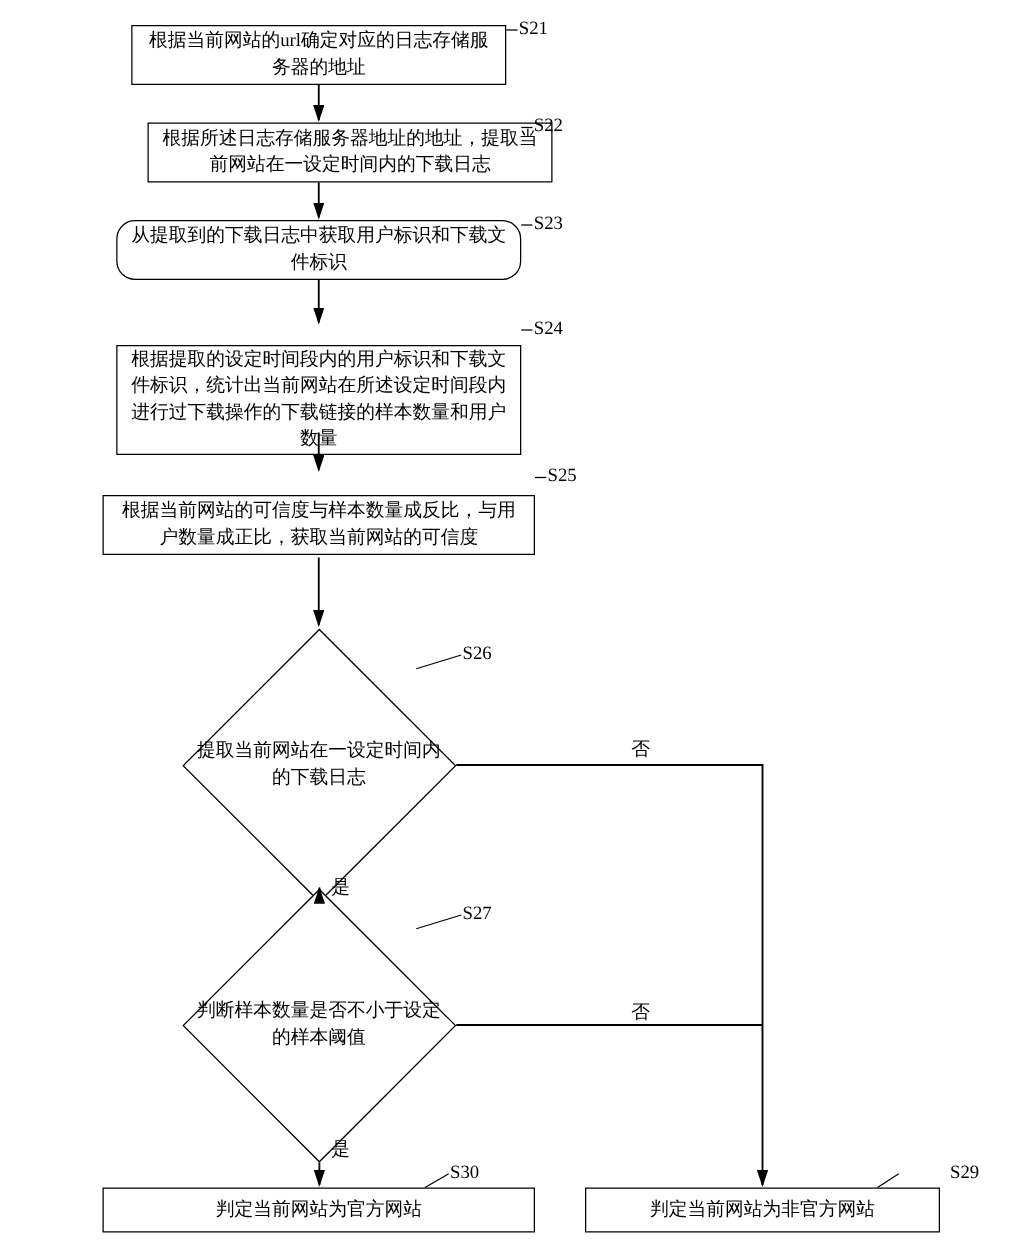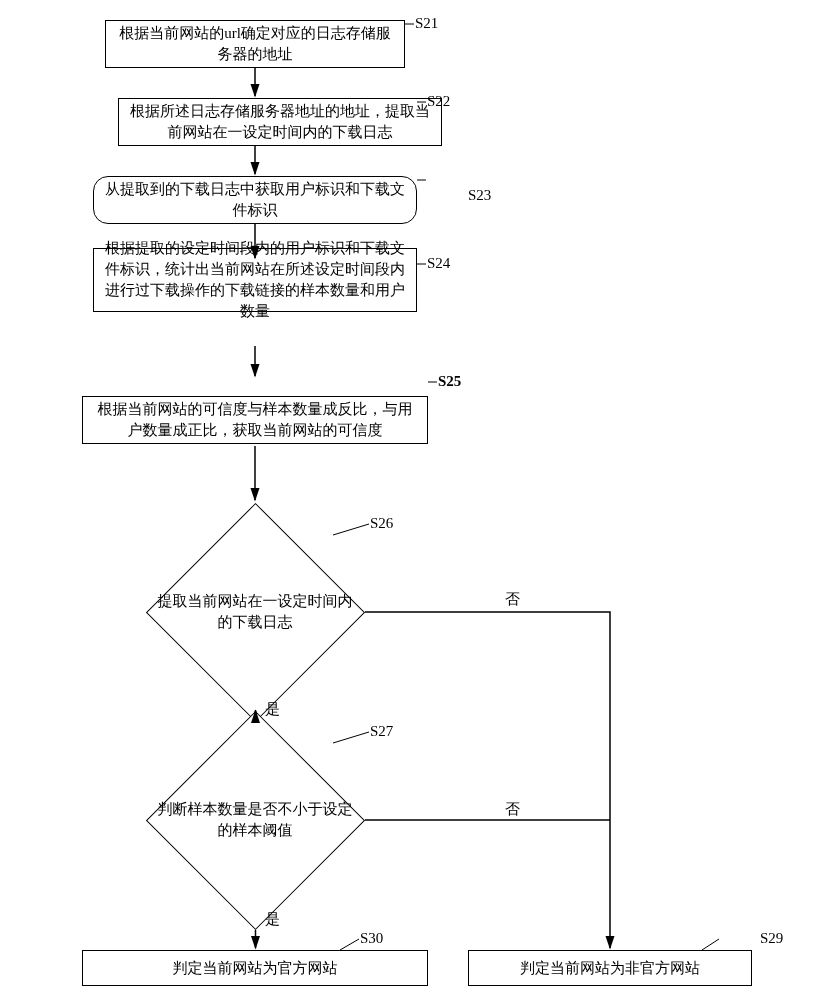--- a/index.html
+++ b/index.html
@@ -64,31 +64,31 @@
 <div class="label" style="left:415px; top:15px;">S21</div>
 
 <div class="box" style="left:93px; top:98px; width:324px; height:48px;margin-left:25px;">
   <span>根据所述日志存储服务器地址的地址，提取当前网站在一设定时间内的下载日志</span>
 </div>
 <div class="label" style="left:427px; top:93px;">S22</div>
 
 <div class="box" style="left:93px; top:176px; width:324px; height:48px;border-radius:15px;">
   <span>从提取到的下载日志中获取用户标识和下载文件标识</span>
 </div>
-<div class="label" style="left:427px; top:187px;margin-left:41px;">S23</div>
+<div class="label" style="left:427px; top:171px;">S23</div>
 
-<div class="box" style="left:93px; top:248px; width:324px; height:64px;">
+<div class="box" style="left:93px; top:276px; width:324px; height:88px;">
   <span>根据提取的设定时间段内的用户标识和下载文件标识，统计出当前网站在所述设定时间段内进行过下载操作的下载链接的样本数量和用户数量</span>
 </div>
 <div class="label" style="left:427px; top:255px;">S24</div>
 
 <div class="box" style="left:82px; top:396px; width:346px; height:48px;">
   <span>根据当前网站的可信度与样本数量成反比，与用户数量成正比，获取当前网站的可信度</span>
 </div>
-<div class="label" style="left:438px; top:373px;font-weight:bold;">S25</div>
+<div class="label" style="left:438px; top:373px;">S25</div>
 
 <div class="diamond" style="left:178px; top:535px; width:155px; height:155px;"></div>
 <div class="diamond-text" style="left:155px; top:582px; width:200px; height:60px;">
   <span>提取当前网站在一设定时间内的下载日志</span>
 </div>
 <div class="label" style="left:370px; top:515px;">S26</div>
 
 <div class="diamond" style="left:178px; top:743px; width:155px; height:155px;"></div>
 <div class="diamond-text" style="left:155px; top:790px; width:200px; height:60px;">
   <span>判断样本数量是否不小于设定的样本阈值</span>

